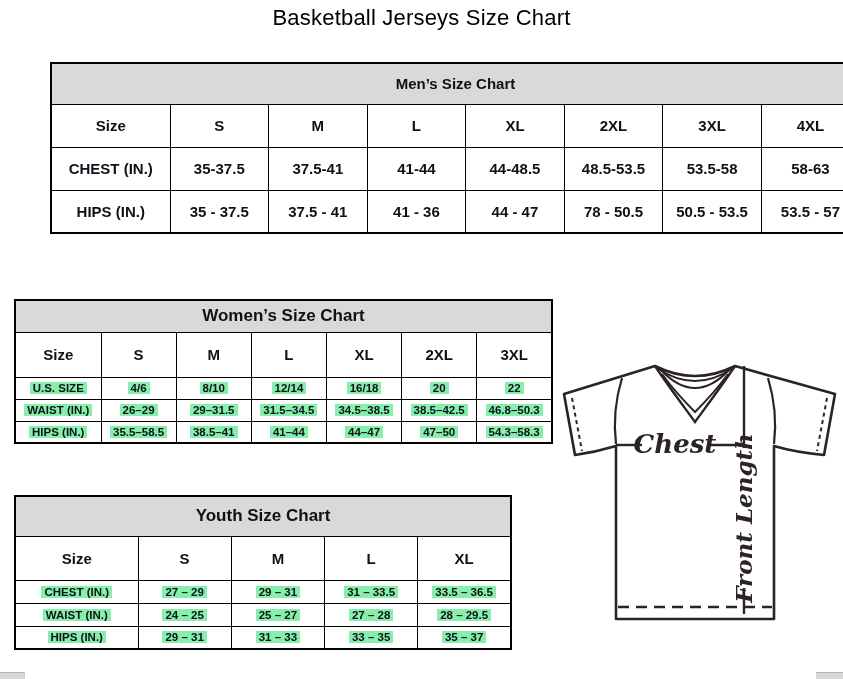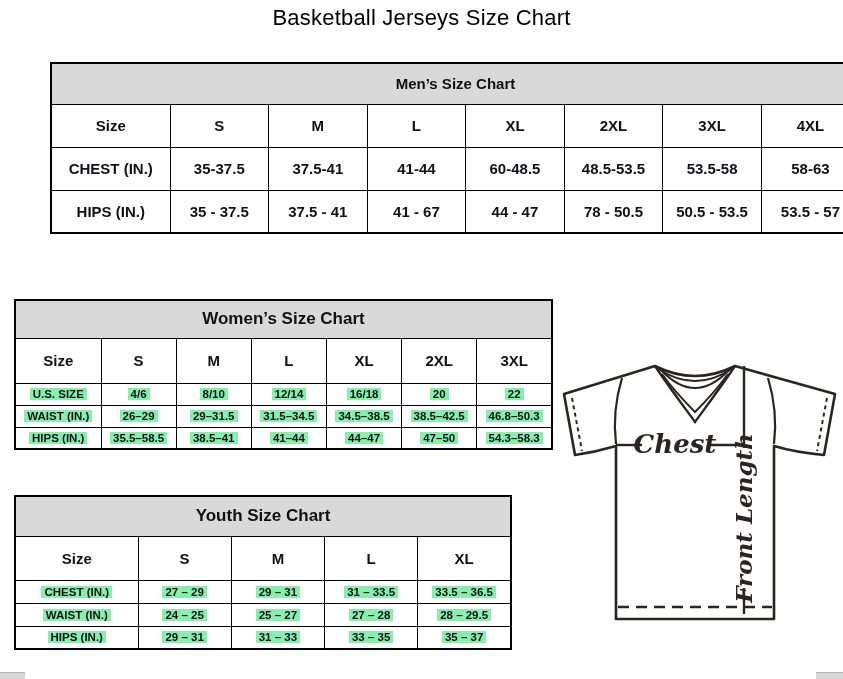--- a/index.html
+++ b/index.html
@@ -21,21 +21,21 @@
   }
   td.band-cell{background:#d9d9d9;font-size:17px;color:#000;}
   
   .mens{left:14px;top:62px;width:811px;margin-left:36px;}
   .mens tr.band{height:41px}
   .mens tr.hrow{height:43px}
   .mens tr.drow{height:43px}
   .mens td{font-size:15px}
   
   .womens{left:14px;top:299px;width:539px;}
-  .womens tr.band{height:38px}
+  .womens tr.band{height:32px}
   .womens tr.hrow{height:45px}
   .womens tr.drow{height:22px}
   .womens tr.hrow td{font-size:15px}
   .womens tr.drow td{font-size:11.5px}
   
   .youth{left:14px;top:495px;width:498px;}
   .youth tr.band{height:40px}
   .youth tr.hrow{height:44px}
   .youth tr.drow{height:23px}
   .youth tr.hrow td{font-size:15px}
@@ -80,30 +80,30 @@
         <td>XL</td>
         <td>2XL</td>
         <td>3XL</td>
         <td>4XL</td>
       </tr>
       <tr class="drow">
         <td>CHEST (IN.)</td>
         <td>35-37.5</td>
         <td>37.5-41</td>
         <td>41-44</td>
-        <td>60-48.5</td>
+        <td>44-48.5</td>
         <td>48.5-53.5</td>
         <td>53.5-58</td>
         <td>58-63</td>
       </tr>
       <tr class="drow">
         <td>HIPS (IN.)</td>
         <td>35 - 37.5</td>
         <td>37.5 - 41</td>
-        <td>41 - 67</td>
+        <td>41 - 36</td>
         <td>44 - 47</td>
         <td>78 - 50.5</td>
         <td>50.5 - 53.5</td>
         <td>53.5 - 57</td>
       </tr>
     </tbody>
   </table>
 <table class="szt womens">
     <colgroup>
       <col style="width: 86px;">

